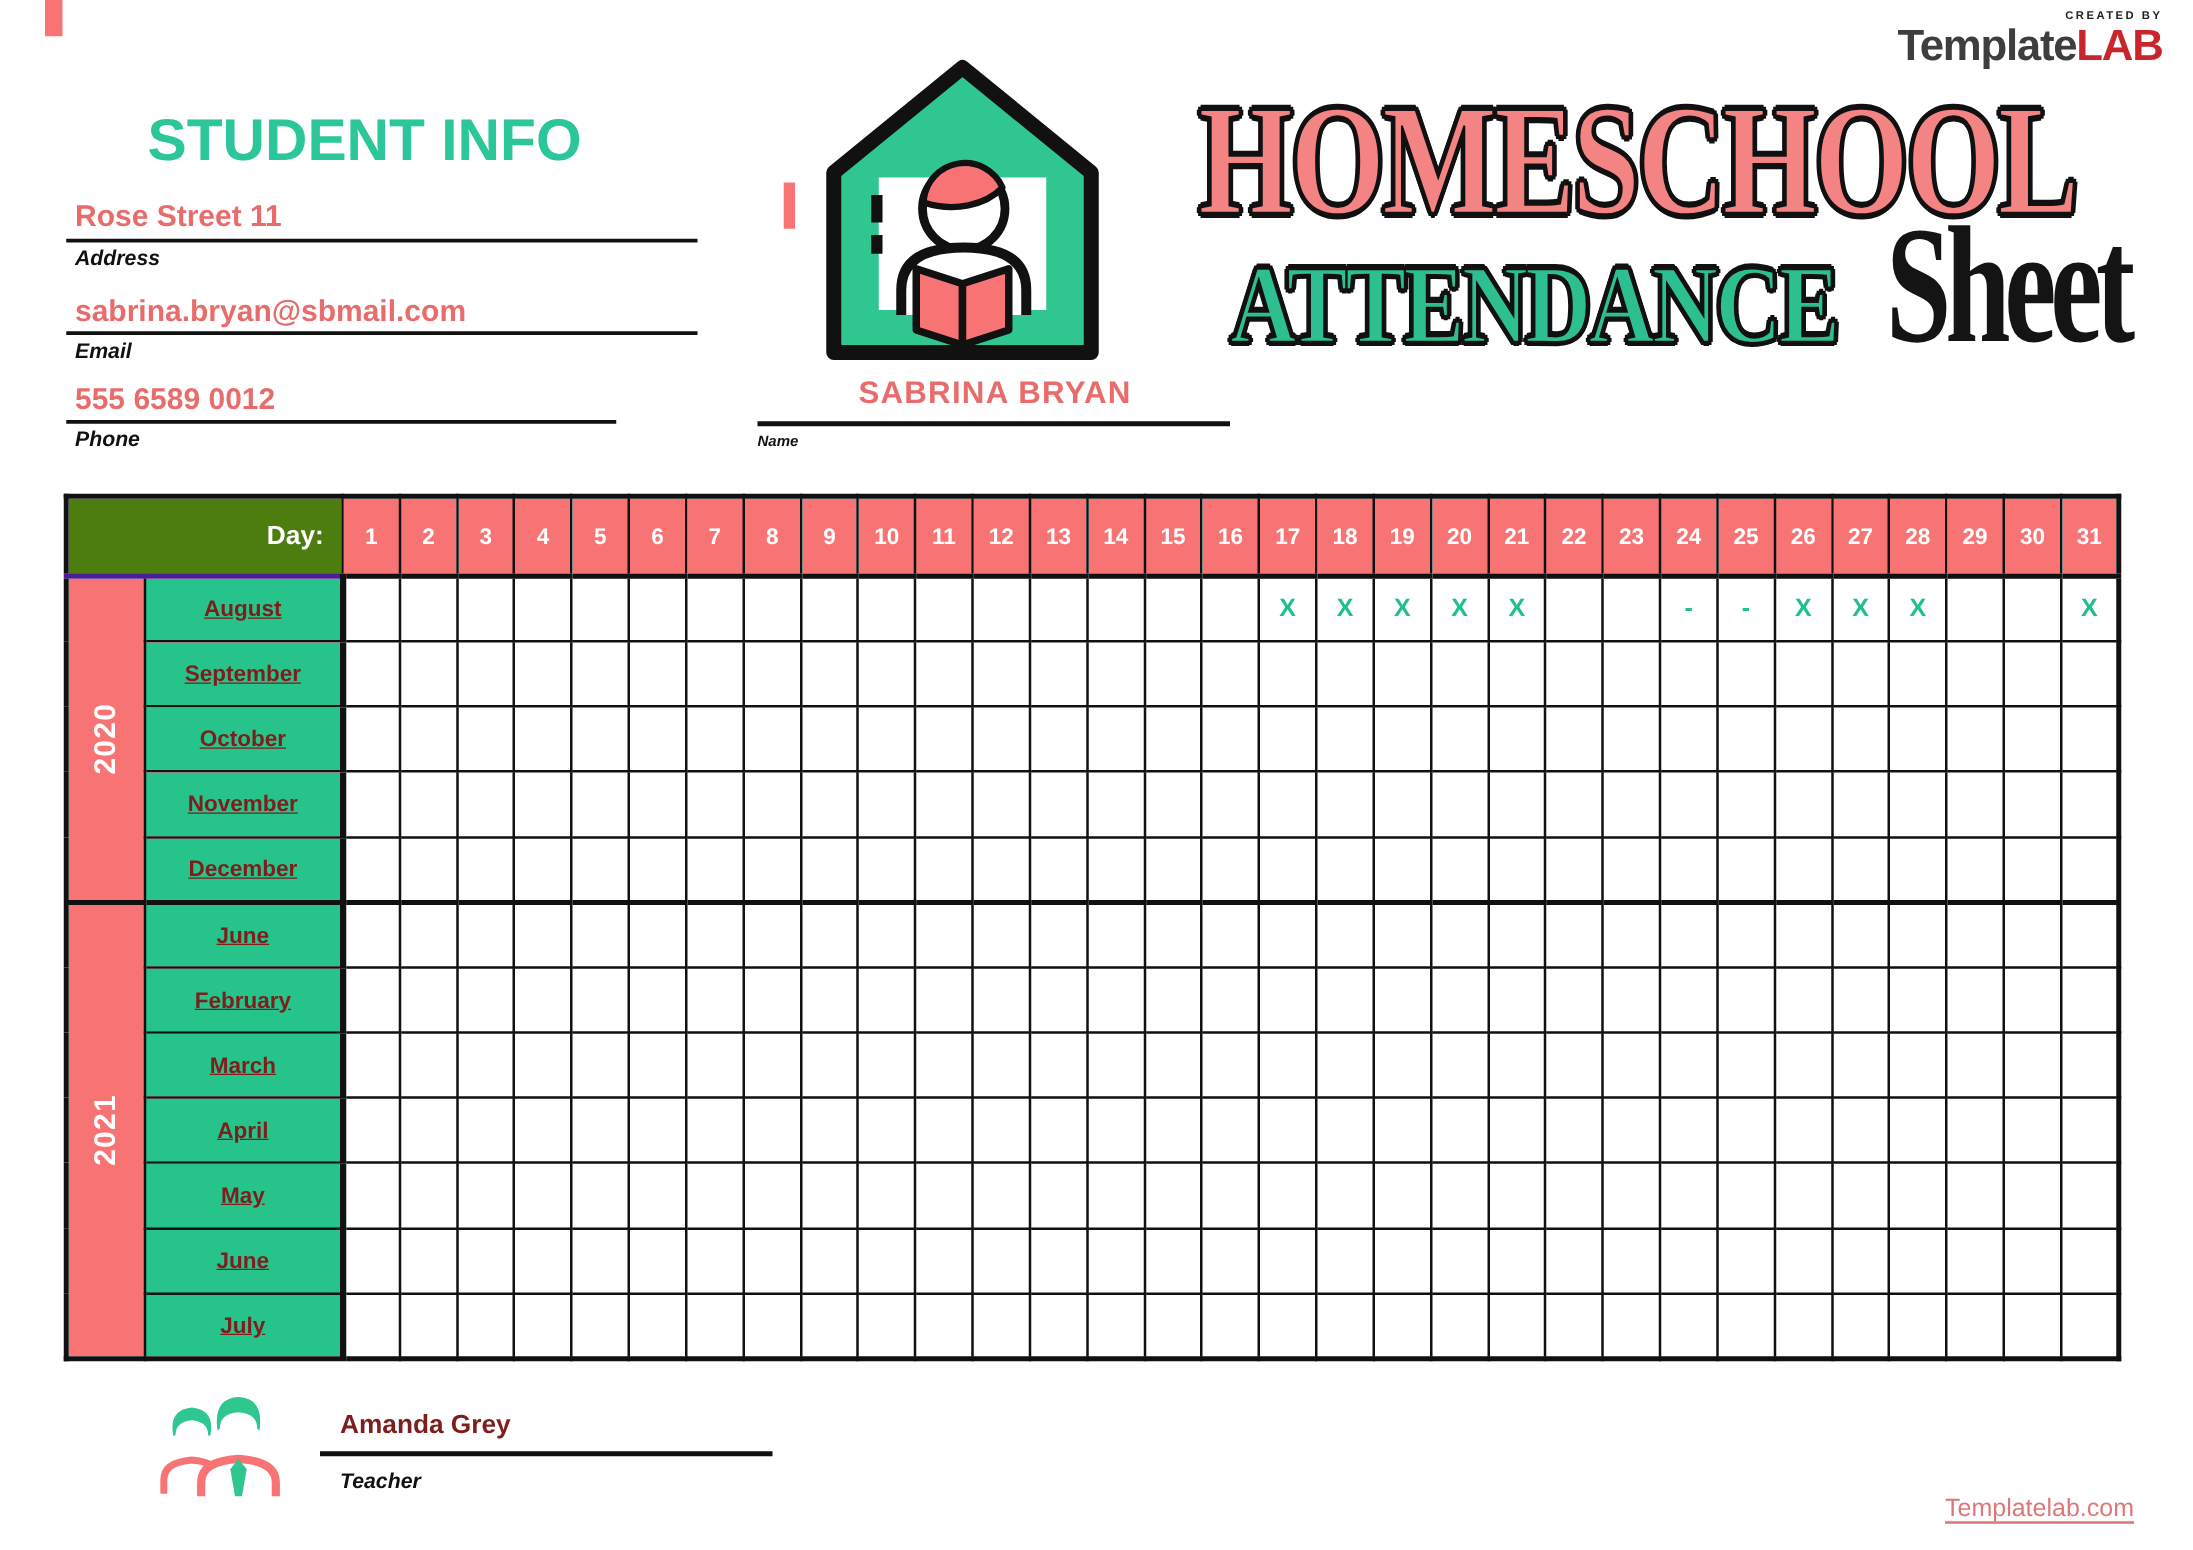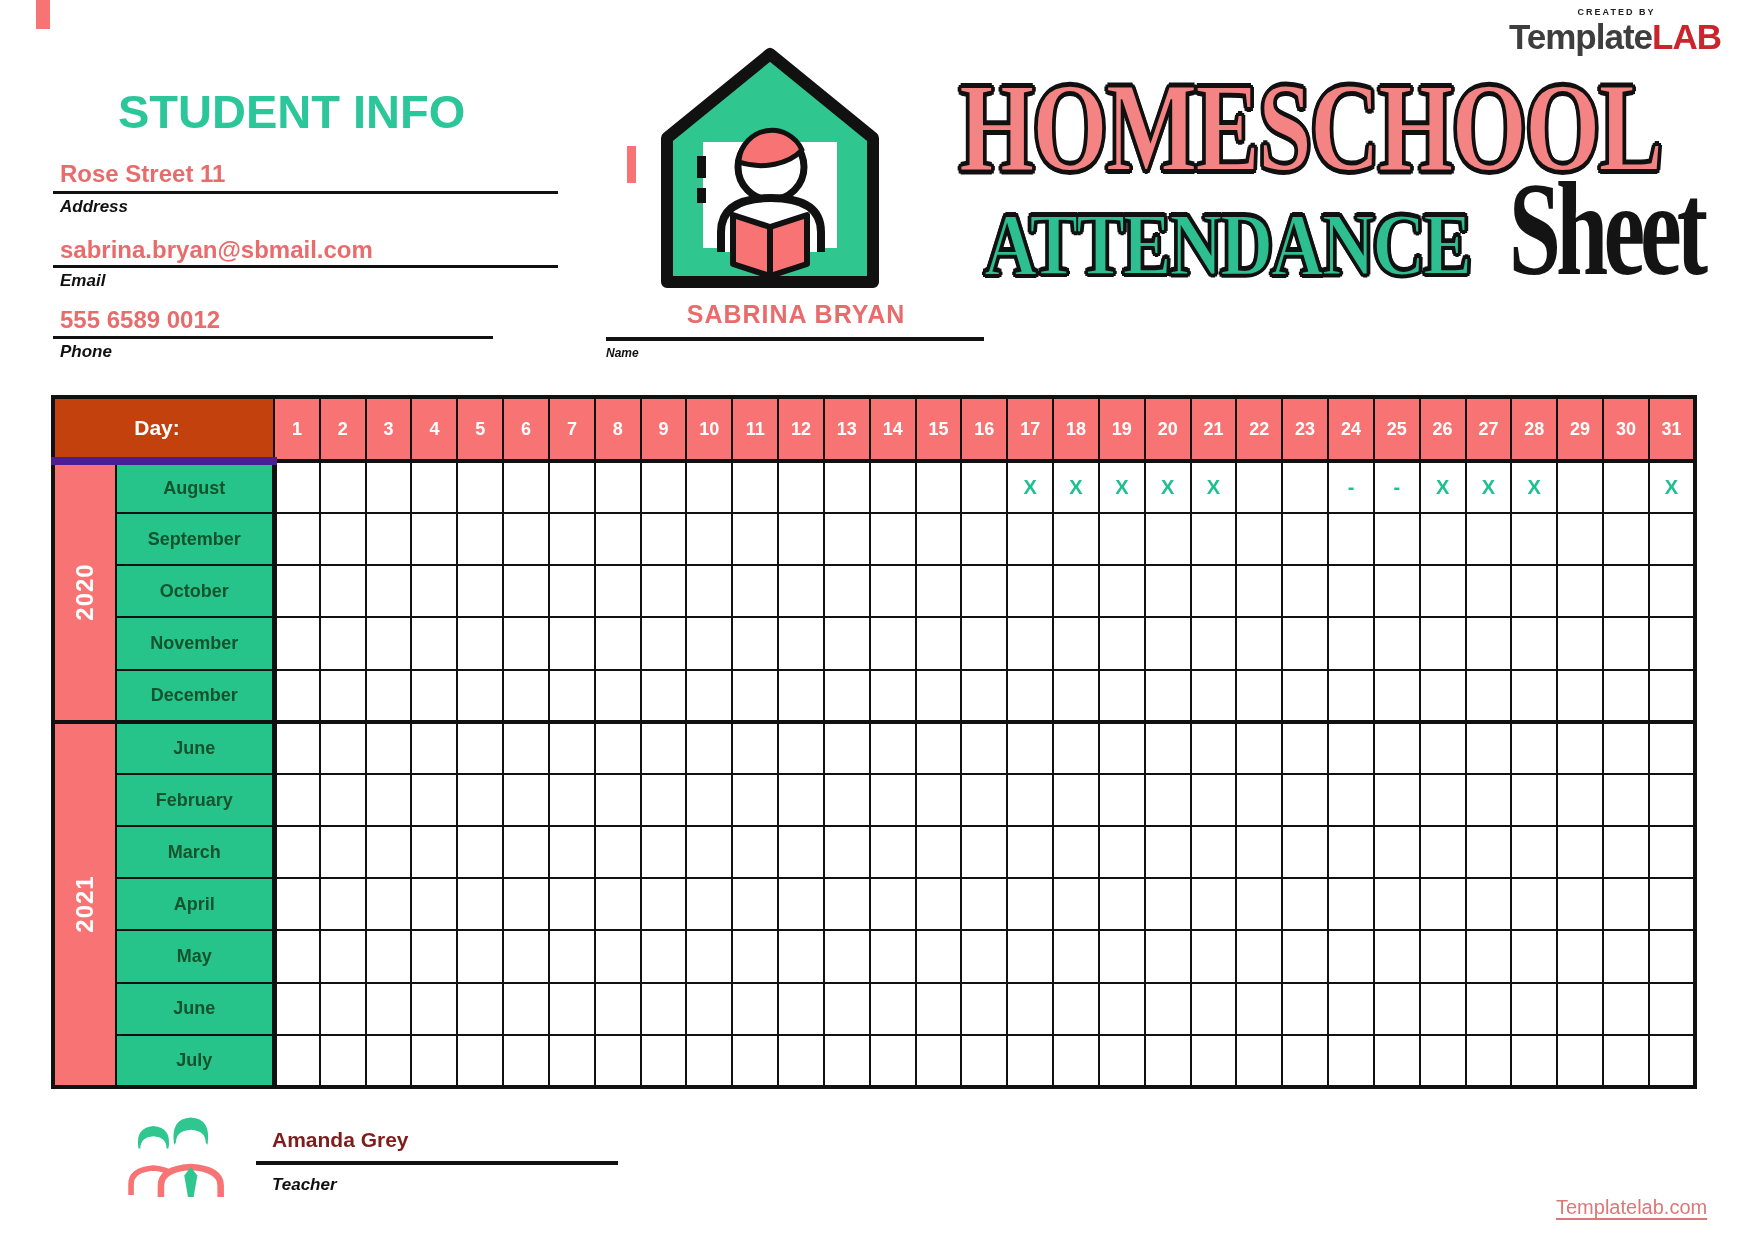--- a/index.html
+++ b/index.html
@@ -15,21 +15,21 @@
   .rule{background:#111;height:3px;}
 
   
   .center-name{left:606px;top:300px;width:380px;text-align:center;
     font-size:25px;font-weight:bold;color:#e96c6c;letter-spacing:1px;}
   .name-rule{left:606px;top:337px;width:378px;height:4px;background:#111;}
   .center-name-label{left:606px;top:346px;width:380px;text-align:left;
     font-size:12px;font-weight:bold;font-style:italic;}
 
   
-  .logo{left:1500px;top:8px;width:230px;text-align:center;line-height:1;}
+  .logo{left:1500px;top:8px;width:230px;text-align:right;line-height:1;}
   .created-by{font-size:9px;font-weight:bold;letter-spacing:2px;color:#222;margin-left:3px;}
   .brand{font-size:35px;font-weight:bold;letter-spacing:-1px;margin-top:2px;}
   .brand .t1{color:#3e3e3e;}
   .brand .t2{color:#c9252c;}
 
   
   .outlined{text-shadow:-2px -2px 0 #111,2px -2px 0 #111,-2px 2px 0 #111,2px 2px 0 #111,
             3px 0 0 #111,-3px 0 0 #111,0 3px 0 #111,0 -3px 0 #111;
             -webkit-text-stroke:1.5px #111;}
   .title-1{left:952px;top:56px;width:716px;text-align:center;white-space:nowrap;
@@ -41,29 +41,29 @@
   .title-3{left:1486px;top:152px;width:240px;text-align:center;white-space:nowrap;
     font-family:"Liberation Serif",serif;font-weight:bold;font-size:94px;letter-spacing:-5px;
     color:#141414;transform:scaleY(1.42);transform-origin:top center;}
 
   
   .att-table{position:absolute;left:51px;top:395px;width:1646px;height:694px;
     border-collapse:collapse;table-layout:fixed;border:4px solid #111;}
   .att-table th,.att-table td{border:2px solid #111;padding:0;overflow:hidden;}
   .att-table thead tr{height:64px;}
   .att-table tbody tr{height:52px;}
-  th.day-label-cell{background:#c2410c;color:#fff;padding-right:14px;
-    font-size:21px;font-weight:bold;border-bottom:8px solid #4c1d95;}
+  th.day-label-cell{background:#4d7c0f;color:#fff;text-align:right;padding-right:14px;
+    font-size:21px;font-weight:bold;border-bottom:4px solid #4c1d95;}
   th.day-cell{background:#f87474;color:#fff;text-align:center;
     font-size:18px;font-weight:bold;border-bottom:4px solid #111;}
   td.year-cell{background:#f87474;text-align:center;vertical-align:middle;}
   .year-text{display:inline-block;transform:rotate(-90deg);color:#fff;font-weight:bold;
     font-size:24px;letter-spacing:1px;white-space:nowrap;}
-  td.month-cell{background:#26c38b;color:#14532d;text-align:center;vertical-align:middle;
-    font-size:18px;font-weight:bold;border-right:5px solid #111;}
+  td.month-cell{background:#26c38b;color:#7f1d1d;text-align:center;vertical-align:middle;
+    font-size:18px;font-weight:bold;border-right:5px solid #111;text-decoration:underline;}
   td.att-cell{background:#fff;text-align:center;vertical-align:middle;
     color:#1fbf8f;font-size:20px;font-weight:bold;}
   tr.year-start td{border-top:4px solid #111;}
 
   
   .teacher-name{left:272px;top:1128px;font-size:21px;font-weight:bold;color:#7f1d1d;}
   .teacher-rule{left:256px;top:1161px;width:362px;height:4px;background:#111;}
   .teacher-label{left:272px;top:1175px;font-size:17px;font-weight:bold;font-style:italic;}
   .site-link{left:1556px;top:1196px;width:170px;font-size:20px;color:#dc7878;
     text-decoration:underline;text-underline-offset:4px;cursor:pointer;}

